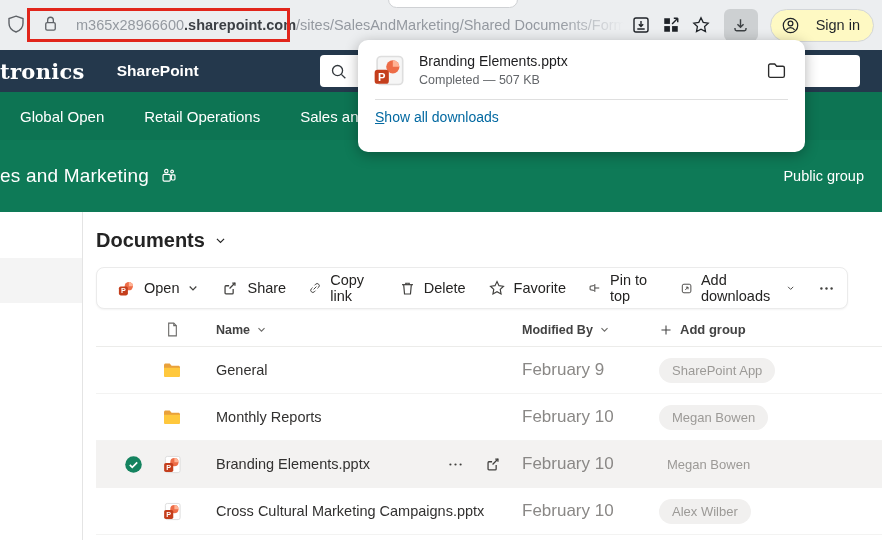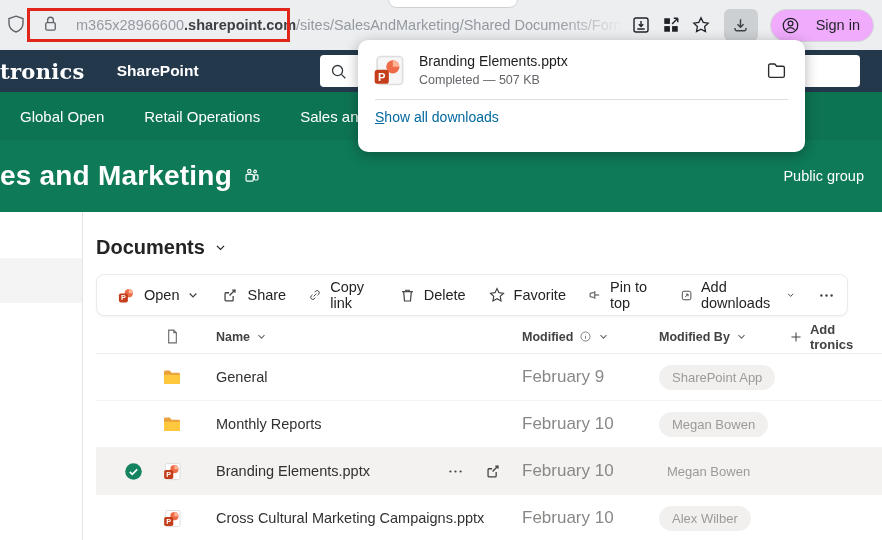--- a/index.html
+++ b/index.html
@@ -15,42 +15,42 @@
   .browser-bar { height:50px; background:#eceef0; display:flex; align-items:center; position:relative; padding:0 8px 0 6px; }
   .tab-remnant { position:absolute; left:388px; top:-9px; width:130px; height:17px; background:#fff; border:1px solid #cfd1d4; border-radius:9px; }
   .red-annotation { position:absolute; left:27px; top:8px; width:263px; height:34px; border:3px solid #e1251b; z-index:6; pointer-events:none; }
   .chrome-icon { width:22px; height:22px; color:#5f6368; flex:none; }
   .url-wrap { margin-left:13px; font-size:14.5px; white-space:nowrap; width:548px; overflow:hidden; color:#9499a0;
     -webkit-mask-image:linear-gradient(90deg,#000 88%,transparent); mask-image:linear-gradient(90deg,#000 88%,transparent); }
   .url-domain { color:#3b3f44; font-weight:700; }
   .addr-btn { width:26px; height:26px; display:flex; align-items:center; justify-content:center; flex:none; margin-left:4px; border-radius:4px; color:#1f2328; }
   .spacer { flex:1; }
   .download-btn { width:34px; height:32px; background:#cdd0d2; border-radius:6px; display:flex; align-items:center; justify-content:center; color:#3c4043; flex:none; }
-  .signin-btn { margin-left:12px; height:33px; background:#f0abfc; border:1px solid #d3d6d9; border-radius:17px; display:flex; align-items:center; gap:16px; padding:0 13px 0 10px; font-size:14.5px; color:#1f2328; flex:none; }
+  .signin-btn { margin-left:12px; height:33px; background:#fef9c3; border:1px solid #d3d6d9; border-radius:17px; display:flex; align-items:center; gap:16px; padding:0 13px 0 10px; font-size:14.5px; color:#1f2328; flex:none; }
 
   
   .suite-bar { height:42px; background:#24384c; color:#fff; display:flex; align-items:center; position:relative; }
   .suite-logo { font-family:"DejaVu Serif", serif; font-weight:700; font-size:21px; letter-spacing:.3px; margin-left:0; }
   .suite-app { font-weight:700; font-size:15.5px; margin-left:32px; }
   .suite-search { position:absolute; left:320px; top:5px; width:540px; height:32px; background:#fff; border-radius:4px; display:flex; align-items:center; padding-left:9px; color:#33383d; }
 
   
   .site-nav { height:48px; background:#0d7453; color:#fff; display:flex; align-items:center; gap:40px; padding-left:20px; font-size:15px; }
   .site-nav .nav-link { cursor:default; }
   .hero { height:72px; background:#0e7a57; color:#fff; display:flex; align-items:center; }
-  .hero-title { font-size:28px; font-weight:700; letter-spacing:.2px; display:flex; align-items:center; gap:11px; }
+  .hero-title { font-size:19px; font-weight:400; letter-spacing:.2px; display:flex; align-items:center; gap:11px; }
   .hero-badge { margin-left:auto; margin-right:18px; font-size:14.5px; }
 
   
   .page { display:flex; height:328px; background:#fff; }
   .sidebar { width:83px; border-right:1px solid #e4e4e4; position:relative; flex:none; }
   .sidebar-selected { position:absolute; top:46px; left:0; right:0; height:45px; background:#f4f4f4; }
   .content { flex:1; padding-left:13px; min-width:0; }
 
-  .doc-title { margin-top:24px; font-size:20px; font-weight:700; color:#242424; display:flex; align-items:center; gap:9px; }
+  .doc-title { margin-top:17px; font-size:20px; font-weight:700; color:#242424; display:flex; align-items:center; gap:9px; }
   .doc-title .chev { color:#242424; }
 
   .cmdbar { margin-top:15px; width:752px; height:42px; background:#fff; border:1px solid #ebebeb; border-radius:8px; box-shadow:0 1px 2px rgba(0,0,0,.05); display:flex; align-items:center; padding-left:10px; }
   .cmd { display:flex; align-items:center; gap:8px; font-size:14.5px; color:#252423; padding:0 11px; height:100%; cursor:default; }
   .cmd .cicon { color:#41403e; }
   .cmd-more { padding:0 12px; color:#41403e; }
 
   .grid-cols { display:grid; grid-template-columns:38px 40px 330px 137px 130px 1fr; align-items:center; padding-left:18px; }
   .thead { height:34px; margin-top:4px; border-bottom:1px solid #ececea; font-size:12.5px; font-weight:700; color:#424242; }
   .th { display:flex; align-items:center; gap:6px; }
@@ -255,40 +255,30 @@
             <path d="M11.5 2.5v3h3"></path>
           </svg>
       </span>
       <span class="th th-name">
         <span>Name</span>
         <svg class="muted-ic" viewBox="0 0 20 20" width="11" height="11" fill="none" stroke="currentColor" stroke-width="2">
             <path d="M4.5 7.5L10 13l5.5-5.5"></path>
           </svg>
       </span>
       <span class="th">
-        <span>Modified</span>
-        <svg class="muted-ic" viewBox="0 0 20 20" width="13" height="13" fill="none" stroke="currentColor" stroke-width="1.3">
-            <circle cx="10" cy="10" r="7"></circle>
-            <path d="M10 9v4.5M10 6.2v.4"></path>
-          </svg>
-        <svg class="muted-ic" viewBox="0 0 20 20" width="11" height="11" fill="none" stroke="currentColor" stroke-width="2">
-            <path d="M4.5 7.5L10 13l5.5-5.5"></path>
-          </svg>
-      </span>
-      <span class="th">
         <span>Modified By</span>
         <svg class="muted-ic" viewBox="0 0 20 20" width="11" height="11" fill="none" stroke="currentColor" stroke-width="2">
             <path d="M4.5 7.5L10 13l5.5-5.5"></path>
           </svg>
       </span>
       <span class="addcol">
         <svg viewBox="0 0 20 20" width="14" height="14" fill="none" stroke="currentColor" stroke-width="1.5">
             <path d="M10 3.5v13M3.5 10h13"></path>
           </svg>
-        <span>Add tronics</span>
+        <span>Add group</span>
       </span>
     </div>
 
     <div class="grid-cols row">
       <span class="cell-check"></span>
       <span class="cell-icon">
         <svg viewBox="0 0 20 20" width="20" height="20">
             <path d="M2 5.2c0-.9.7-1.6 1.6-1.6h4.1l1.9 2.1h6.8c.9 0 1.6.7 1.6 1.6v8c0 .9-.7 1.6-1.6 1.6H3.6c-.9 0-1.6-.7-1.6-1.6z" fill="#e9a13b"></path>
             <path d="M2 7.8h16v7.5c0 .9-.7 1.6-1.6 1.6H3.6c-.9 0-1.6-.7-1.6-1.6z" fill="#ffc83d"></path>
           </svg>

